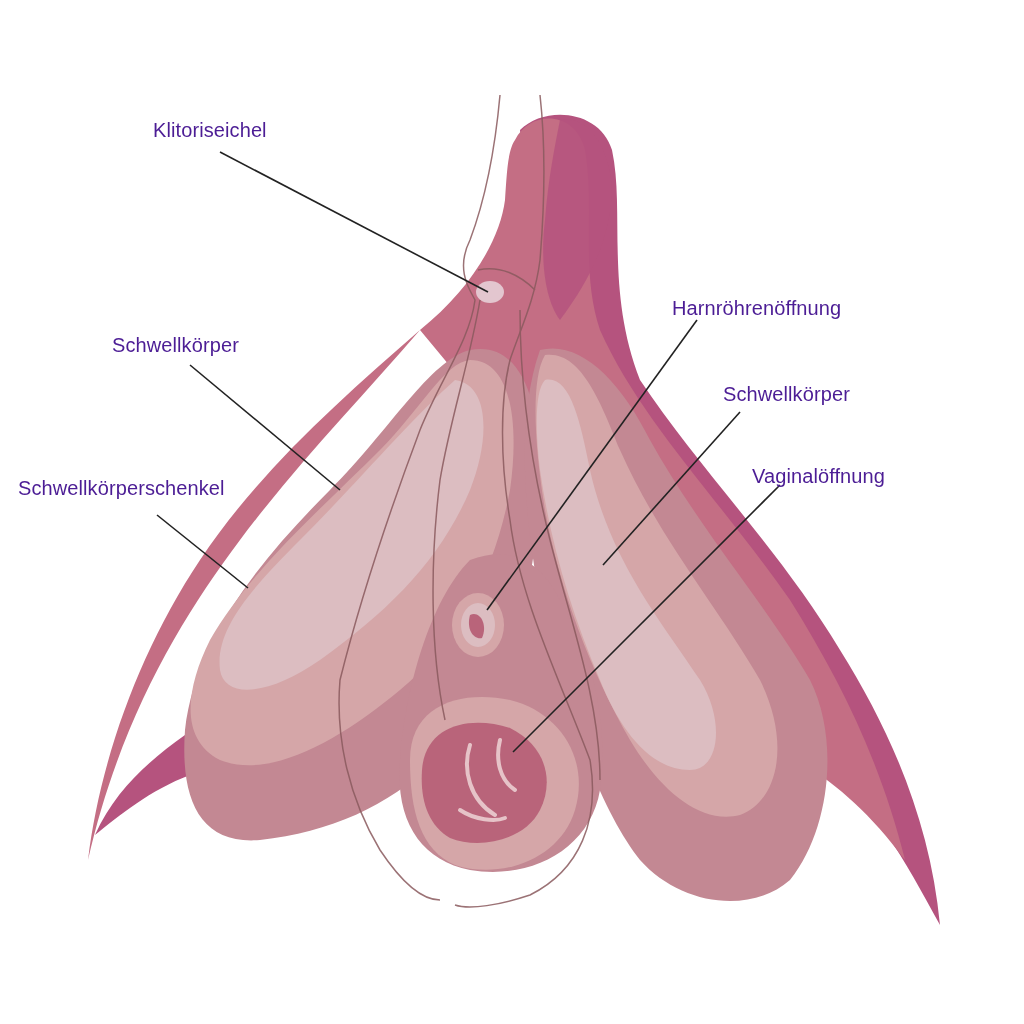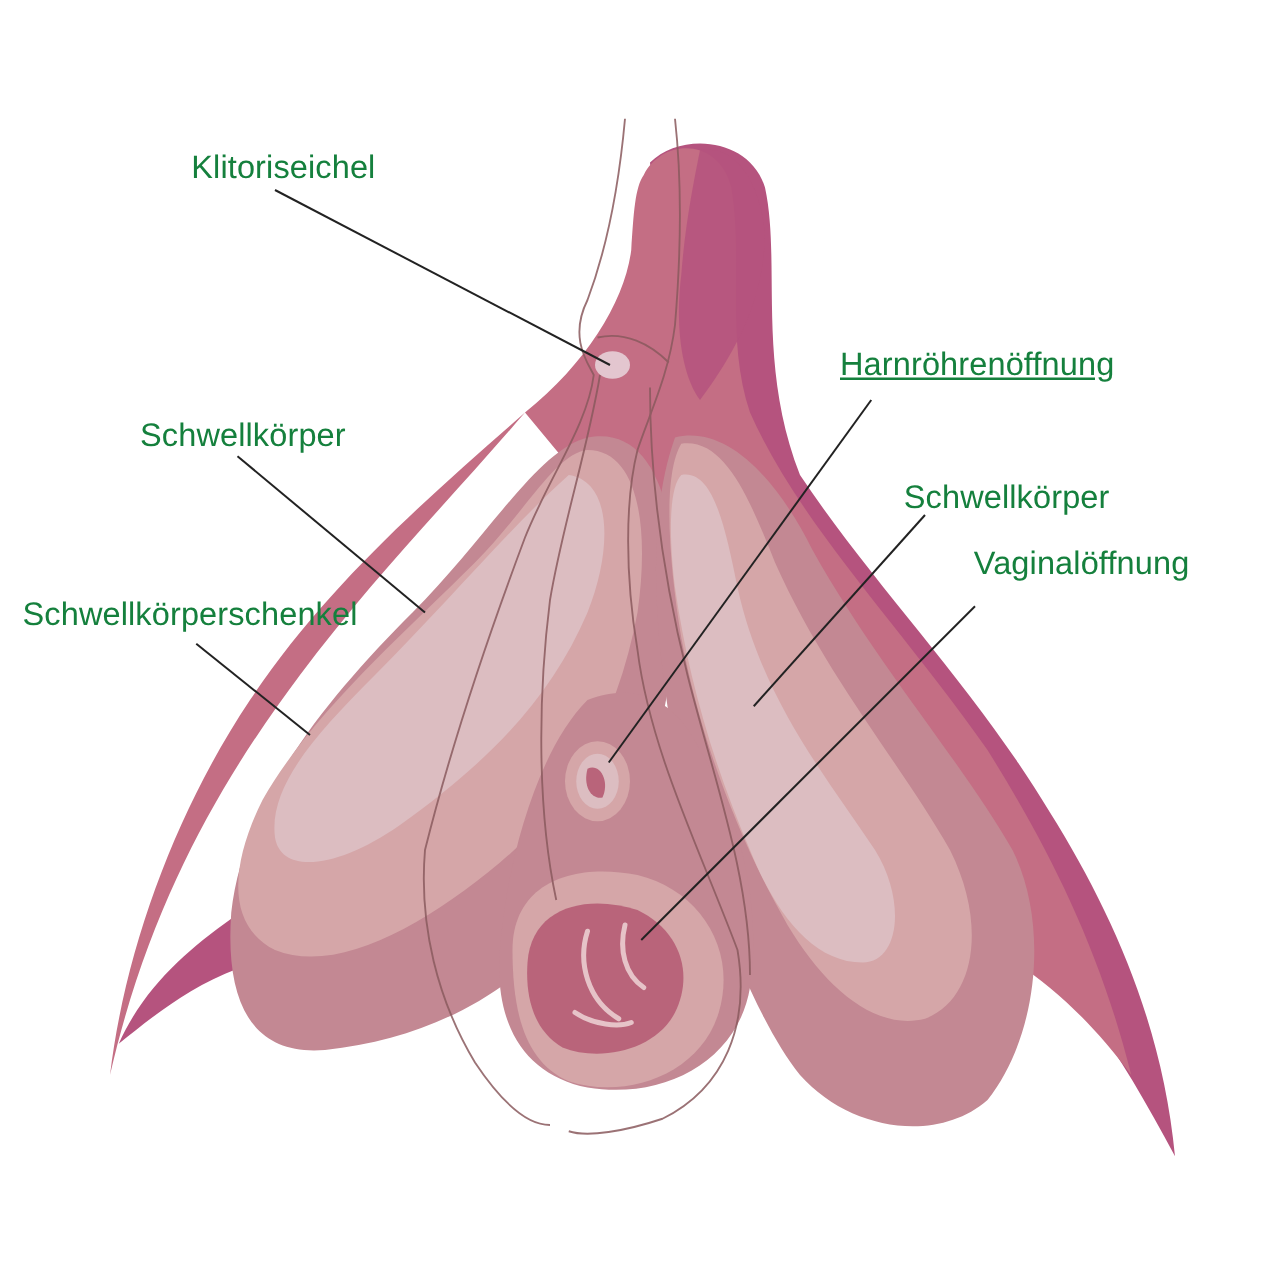--- a/index.html
+++ b/index.html
@@ -1,18 +1,18 @@
 <!DOCTYPE html>
 <html><head>
 <meta charset="utf-8">
 <style>
   html, body { margin: 0; padding: 0; background: #ffffff; }
   body { width: 1024px; height: 1024px; position: relative; overflow: hidden; font-family: "Liberation Sans", sans-serif; }
   #diagram { position: absolute; left: 0; top: 0; width: 1024px; height: 1024px; }
-  .label { position: absolute; font-size: 26px; color: #15803d; white-space: nowrap; line-height: 1; letter-spacing: 0.1px; }
+  .label { position: absolute; font-size: 20px; color: #4c1d95; white-space: nowrap; line-height: 1; letter-spacing: 0.1px; }
 </style>
 </head>
 <body>
 
 <svg id="diagram" viewBox="0 0 1024 1024" xmlns="http://www.w3.org/2000/svg">
 
   <g>
 
     <path fill="#b5537e" d="M520,130 C545,105 600,110 612,150 C625,210 605,290 640,380 C700,470 780,550 840,650 C890,730 930,820 940,925 C905,860 870,800 830,770 L700,600 L540,360 Z"></path>
 
@@ -66,15 +66,15 @@
     <line x1="157" y1="515" x2="248" y2="588"></line>
     <line x1="697" y1="320" x2="487" y2="610"></line>
     <line x1="740" y1="412" x2="603" y2="565"></line>
     <line x1="780" y1="485" x2="513" y2="752"></line>
   </g>
 </svg>
 
 <div class="label" style="left:153px; top:120px;">Klitoriseichel</div>
 <div class="label" style="left:112px; top:335px;">Schwellkörper</div>
 <div class="label" style="left:18px; top:478px;">Schwellkörperschenkel</div>
-<div class="label" style="left:672px; top:278px;text-decoration:underline;">Harnröhrenöffnung</div>
+<div class="label" style="left:672px; top:298px;">Harnröhrenöffnung</div>
 <div class="label" style="left:723px; top:384px;">Schwellkörper</div>
-<div class="label" style="left:752px; top:437px;margin-left:27px;">Vaginalöffnung</div>
+<div class="label" style="left:752px; top:466px;">Vaginalöffnung</div>
 
 </body></html>

